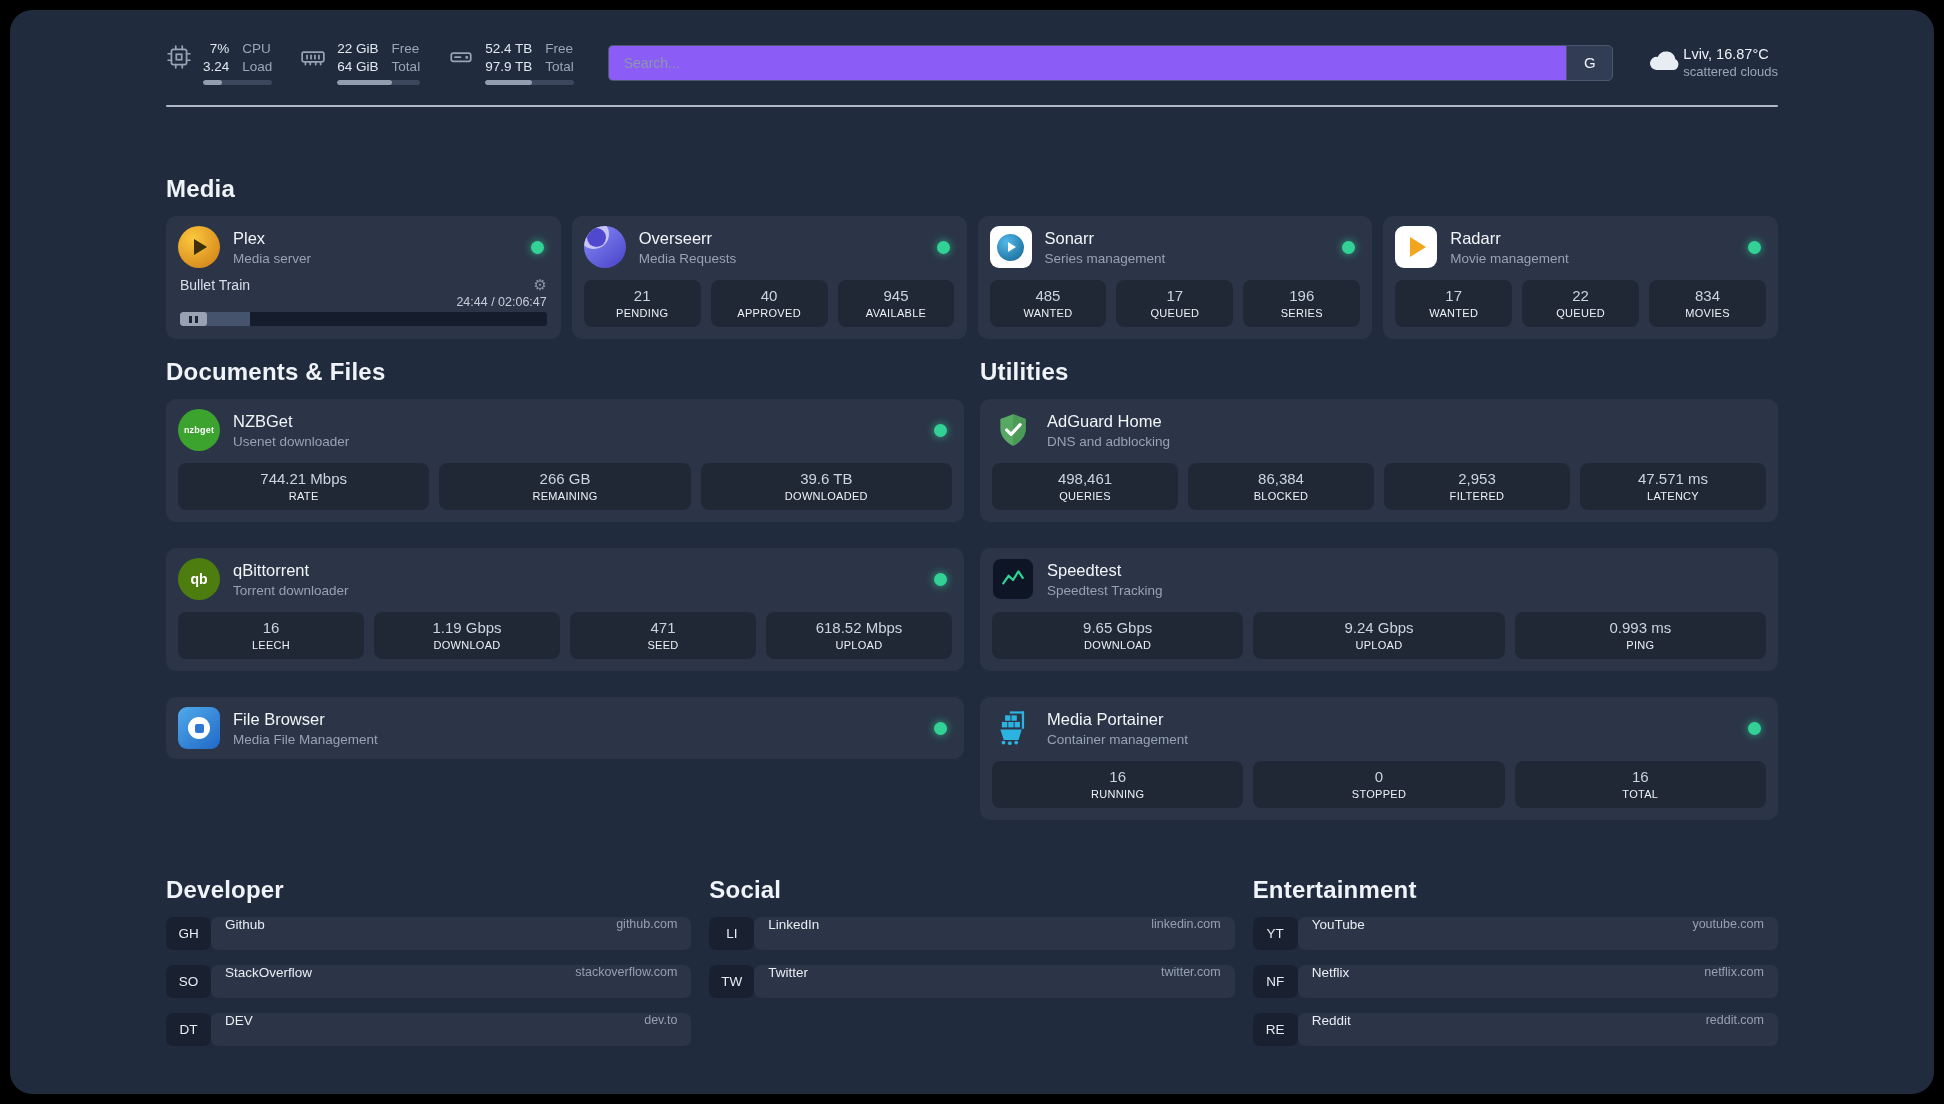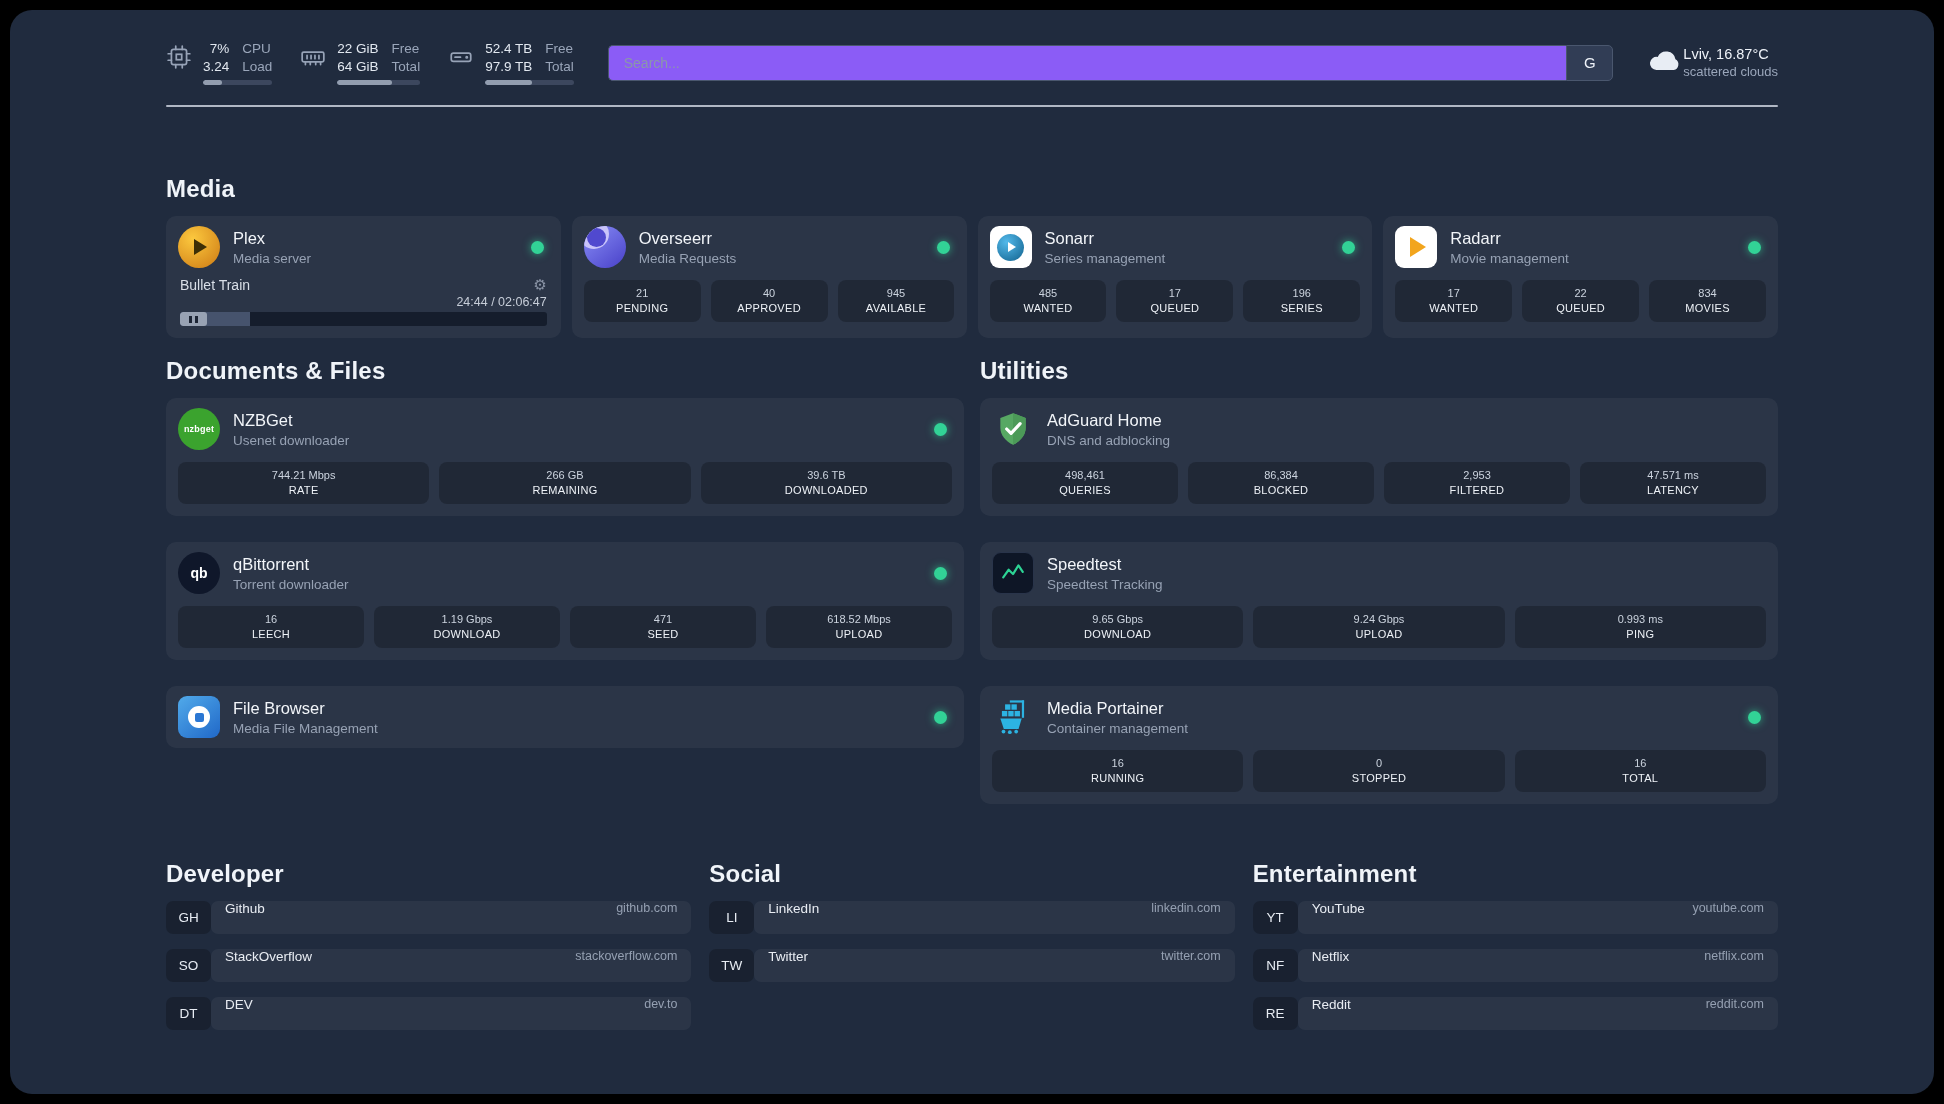--- a/index.html
+++ b/index.html
@@ -63,21 +63,21 @@
   .dot {
     width:13px; height:13px; border-radius:50%; background:#32d296;
     margin-left:auto; margin-right:5px; flex:none; align-self:center;
     box-shadow:0 0 9px rgba(50,210,150,.75);
   }
 
   .stats { display:grid; gap:10px; margin-top:12px; }
   .cols3 { grid-template-columns:repeat(3,1fr); }
   .cols4 { grid-template-columns:repeat(4,1fr); }
   .stat { background:rgba(0,0,0,0.24); border-radius:8px; text-align:center; padding:7px 4px 8px; }
-  .stat-value { font-size:11px; color:#ccd4df; }
+  .stat-value { font-size:15px; color:#ccd4df; }
   .stat-label { font-size:11px; font-weight:400; color:#eef2f7; margin-top:3px; letter-spacing:.3px; }
 
   
   .pm { margin-top:8px; padding:0 2px; }
   .pm-row { display:flex; align-items:center; justify-content:space-between; }
   .pm-title { font-size:14px; color:#d9dfe8; }
   .gear { color:#8892a4; font-size:15px; cursor:pointer; }
   .pm-time { text-align:right; font-size:12.5px; color:#c6cdd8; margin:1px 0 3px; }
   .pm-track { position:relative; height:14px; background:#151d2c; border-radius:3px; overflow:hidden; cursor:pointer; }
   .pm-fill { position:absolute; left:0; top:0; bottom:0; background:#46536d; }
@@ -90,21 +90,21 @@
   .tri { width:0; height:0; }
   .plex-tri { border-left:13px solid #3d2f06; border-top:8px solid transparent; border-bottom:8px solid transparent; margin-left:3px; }
   .ic-overseerr { border-radius:50%; background:linear-gradient(140deg,#8a8ff7,#4840c8); overflow:hidden; }
   .ic-overseerr::before { content:""; position:absolute; width:30px; height:30px; border-radius:50%; background:#c9c4fa; left:-5px; top:-7px; }
   .ic-overseerr::after { content:""; position:absolute; width:19px; height:19px; border-radius:50%; background:#5049cf; left:3px; top:2px; }
   .ic-white-sq { background:#fff; border-radius:9px; }
   .sonarr-ball { width:27px; height:27px; border-radius:50%; background:radial-gradient(circle at 35% 30%, #53b9ea, #11618d); display:flex; align-items:center; justify-content:center; }
   .sonarr-tri { border-left:8px solid #fff; border-top:5px solid transparent; border-bottom:5px solid transparent; margin-left:2px; }
   .radarr-tri { border-left:16px solid #f2a51d; border-top:10px solid transparent; border-bottom:10px solid transparent; margin-left:4px; }
   .ic-nzbget { border-radius:50%; background:#3ba32e; color:#fff; font-size:9px; font-weight:700; letter-spacing:.2px; }
-  .ic-qb { border-radius:50%; background:#0f172a; color:#fff; font-size:14px; font-weight:700; }
+  .ic-qb { border-radius:50%; background:#4d7c0f; color:#fff; font-size:14px; font-weight:700; }
   .ic-fb { border-radius:9px; background:linear-gradient(140deg,#51aaea,#2068c8); }
   .fb-circle { width:22px; height:22px; background:#fff; border-radius:50%; display:flex; align-items:center; justify-content:center; }
   .fb-dot { width:9px; height:9px; background:#2b77d3; border-radius:2px; }
   .ic-speedtest { border-radius:9px; background:#0e1626; border:1px solid #29344a; }
 
   
   .bookmarks { display:grid; grid-template-columns:repeat(3,1fr); gap:18px; margin-top:56px; }
   .bm-rows { display:flex; flex-direction:column; gap:15px; }
   .bm-row { display:flex; height:33px; cursor:pointer; }
   .bm-abbr {

